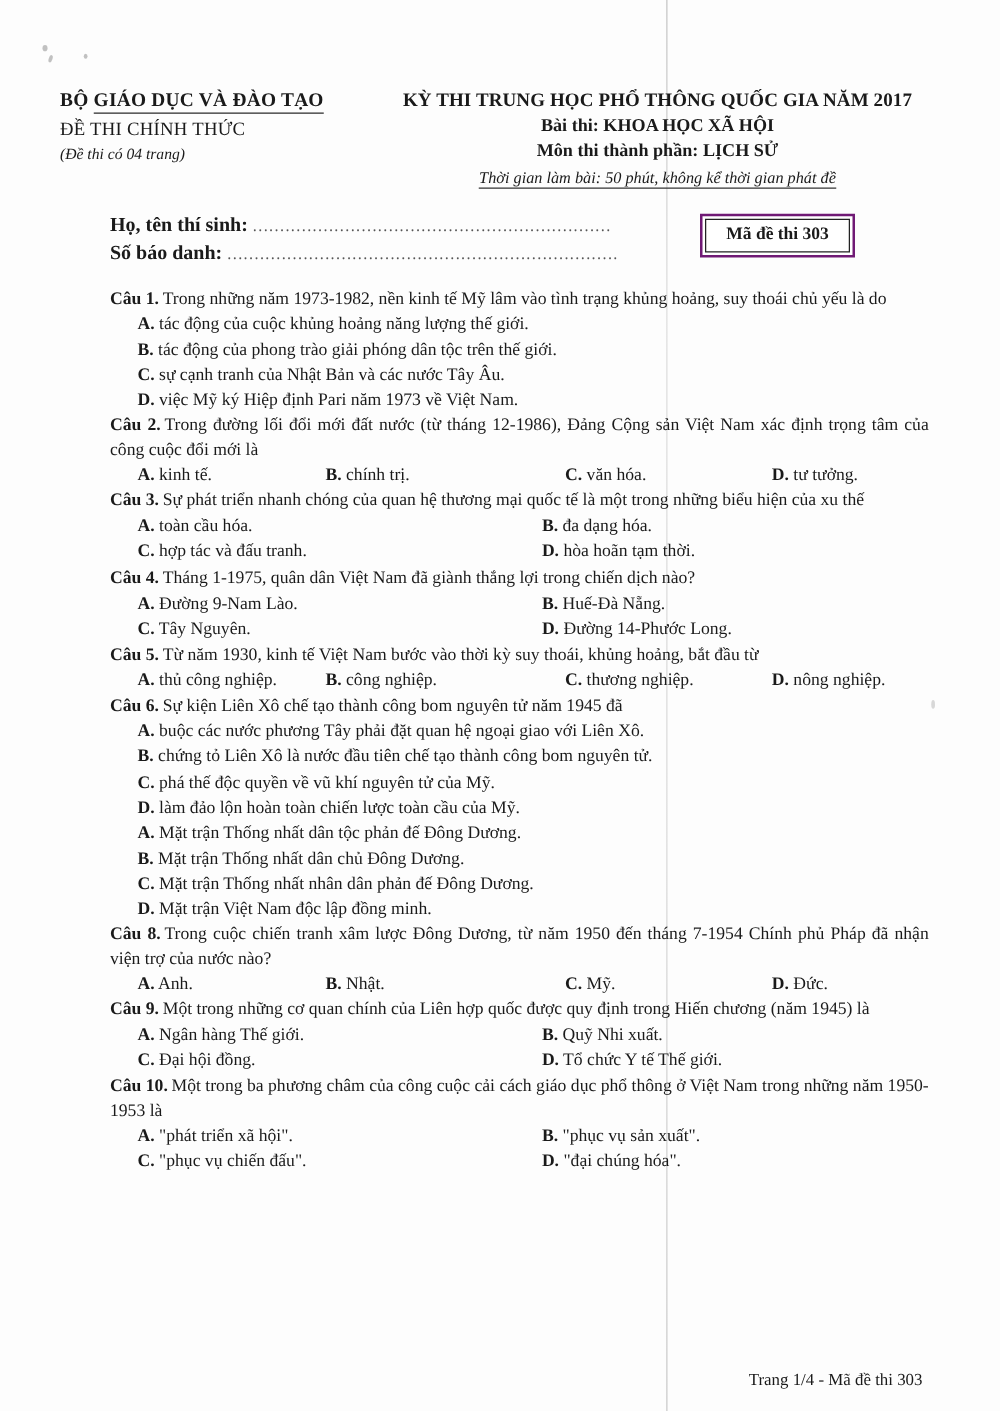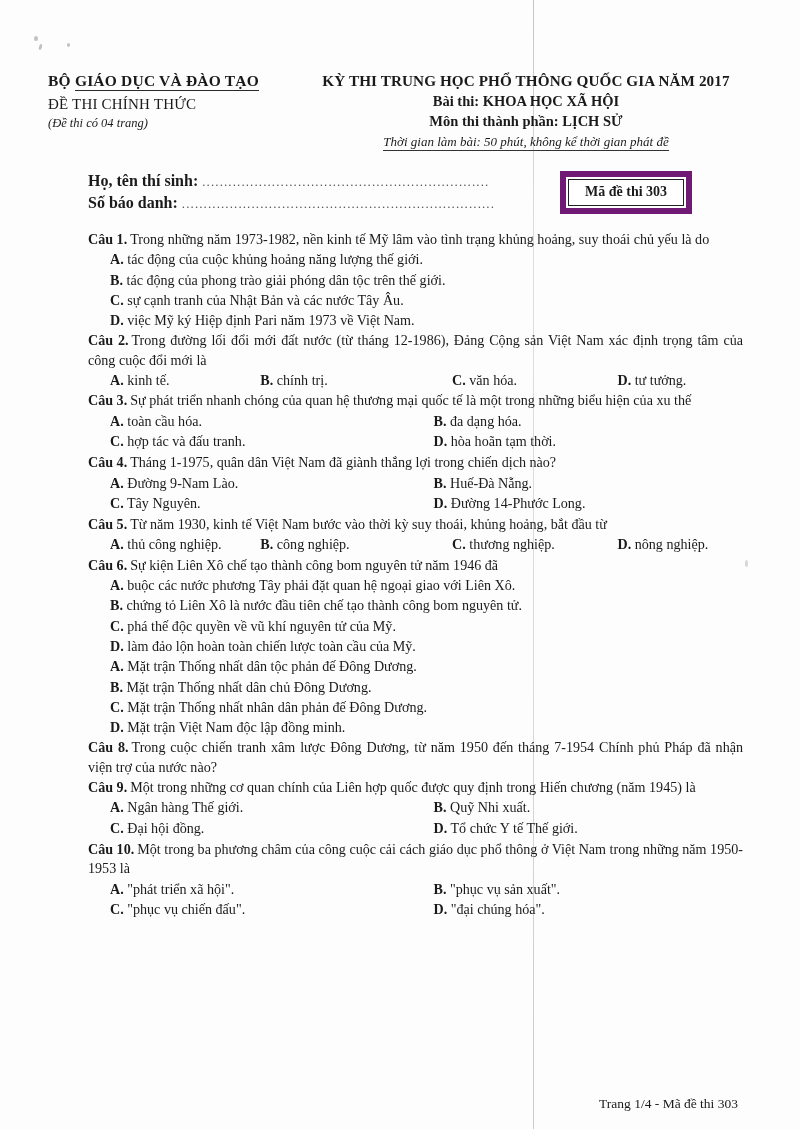--- a/index.html
+++ b/index.html
@@ -136,21 +136,21 @@
     letter-spacing: 1.1px;
     font-size: 13px;
     color: #555;
     white-space: nowrap;
   }
 
   .code-box {
     position: absolute;
     top: 171px;
     left: 560px;
-    border: 6px solid #701a75;
+    border: 2px solid #701a75;
     padding: 2px;
     background: #fff;
   }
   .code-box-inner {
     border: 1.6px solid #222;
     padding: 4px 16px 5px 16px;
     font-size: 14px;
     font-weight: bold;
     white-space: nowrap;
     text-align: center;
@@ -312,38 +312,44 @@
         <div class="question">
           <div class="q-stem"><span class="q-num">Câu 5.</span><span>Từ năm 1930, kinh tế Việt Nam bước vào thời kỳ suy thoái, khủng hoảng, bắt đầu từ</span></div>
           <div class="opts four-col">
             <div class="opt"><span class="opt-letter">A.</span><span> thủ công nghiệp.</span></div>
             <div class="opt"><span class="opt-letter">B.</span><span> công nghiệp.</span></div>
             <div class="opt"><span class="opt-letter">C.</span><span> thương nghiệp.</span></div>
             <div class="opt"><span class="opt-letter">D.</span><span> nông nghiệp.</span></div>
           </div>
         </div>
         <div class="question">
-          <div class="q-stem"><span class="q-num">Câu 6.</span><span>Sự kiện Liên Xô chế tạo thành công bom nguyên tử năm 1946 đã</span></div>
+          <div class="q-stem"><span class="q-num">Câu 6.</span><span>Sự kiện Liên Xô chế tạo thành công bom nguyên tử năm 1945 đã</span></div>
           <div class="opts stacked">
             <div class="opt"><span class="opt-letter">A.</span><span> buộc các nước phương Tây phải đặt quan hệ ngoại giao với Liên Xô.</span></div>
             <div class="opt"><span class="opt-letter">B.</span><span> chứng tỏ Liên Xô là nước đầu tiên chế tạo thành công bom nguyên tử.</span></div>
             <div class="opt"><span class="opt-letter">C.</span><span> phá thế độc quyền về vũ khí nguyên tử của Mỹ.</span></div>
             <div class="opt"><span class="opt-letter">D.</span><span> làm đảo lộn hoàn toàn chiến lược toàn cầu của Mỹ.</span></div>
           </div>
         </div>
         <div class="question">
           <div class="opts stacked">
             <div class="opt"><span class="opt-letter">A.</span><span> Mặt trận Thống nhất dân tộc phản đế Đông Dương.</span></div>
             <div class="opt"><span class="opt-letter">B.</span><span> Mặt trận Thống nhất dân chủ Đông Dương.</span></div>
             <div class="opt"><span class="opt-letter">C.</span><span> Mặt trận Thống nhất nhân dân phản đế Đông Dương.</span></div>
             <div class="opt"><span class="opt-letter">D.</span><span> Mặt trận Việt Nam độc lập đồng minh.</span></div>
           </div>
         </div>
         <div class="question">
           <div class="q-stem"><span class="q-num">Câu 8.</span><span>Trong cuộc chiến tranh xâm lược Đông Dương, từ năm 1950 đến tháng 7-1954 Chính phủ Pháp đã nhận viện trợ của nước nào?</span></div>
+          <div class="opts four-col">
+            <div class="opt"><span class="opt-letter">A.</span><span> Anh.</span></div>
+            <div class="opt"><span class="opt-letter">B.</span><span> Nhật.</span></div>
+            <div class="opt"><span class="opt-letter">C.</span><span> Mỹ.</span></div>
+            <div class="opt"><span class="opt-letter">D.</span><span> Đức.</span></div>
+          </div>
         </div>
         <div class="question">
           <div class="q-stem"><span class="q-num">Câu 9.</span><span>Một trong những cơ quan chính của Liên hợp quốc được quy định trong Hiến chương (năm 1945) là</span></div>
           <div class="opts two-col">
             <div class="opt"><span class="opt-letter">A.</span><span> Ngân hàng Thế giới.</span></div>
             <div class="opt"><span class="opt-letter">B.</span><span> Quỹ Nhi xuất.</span></div>
             <div class="opt"><span class="opt-letter">C.</span><span> Đại hội đồng.</span></div>
             <div class="opt"><span class="opt-letter">D.</span><span> Tổ chức Y tế Thế giới.</span></div>
           </div>
         </div>

